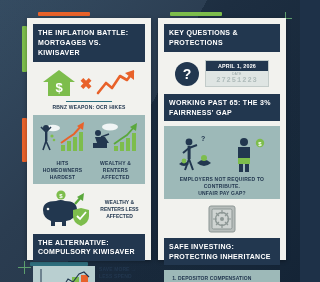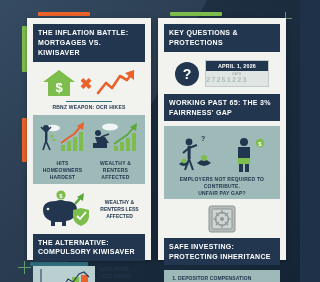--- a/index.html
+++ b/index.html
@@ -101,21 +101,21 @@
   .datecard{background:#dfe5e3;border:1px solid #c2cbc9;width:62px;}
   .datecard .d-main{
     background:#22374f;color:#fff;font-size:5.4px;font-weight:bold;
     text-align:center;padding:2px 1px;letter-spacing:.2px;
   }
   .datecard .d-sub{
     font-size:3px;color:#8b9a9a;text-align:center;padding:1px 0 0;
     letter-spacing:.4px;
   }
   .datecard .d-ghost{
-    font-size:7px;color:#aebbba;text-align:left;font-weight:bold;
+    font-size:7px;color:#aebbba;text-align:center;font-weight:bold;
     letter-spacing:1px;padding:0 0 2px;font-family:"Liberation Mono",monospace;
   }
 
   .people-row{display:flex;justify-content:space-around;align-items:flex-end;padding:3px 4px 0;}
 
   .safe-wrap{display:flex;justify-content:center;padding:5px 0 4px;}
 
   .listbox{background:#9db9b8;margin-top:5px;padding:5px 4px;}
   .listbox ol{margin:0;padding-left:10px;}
   .listbox li{

